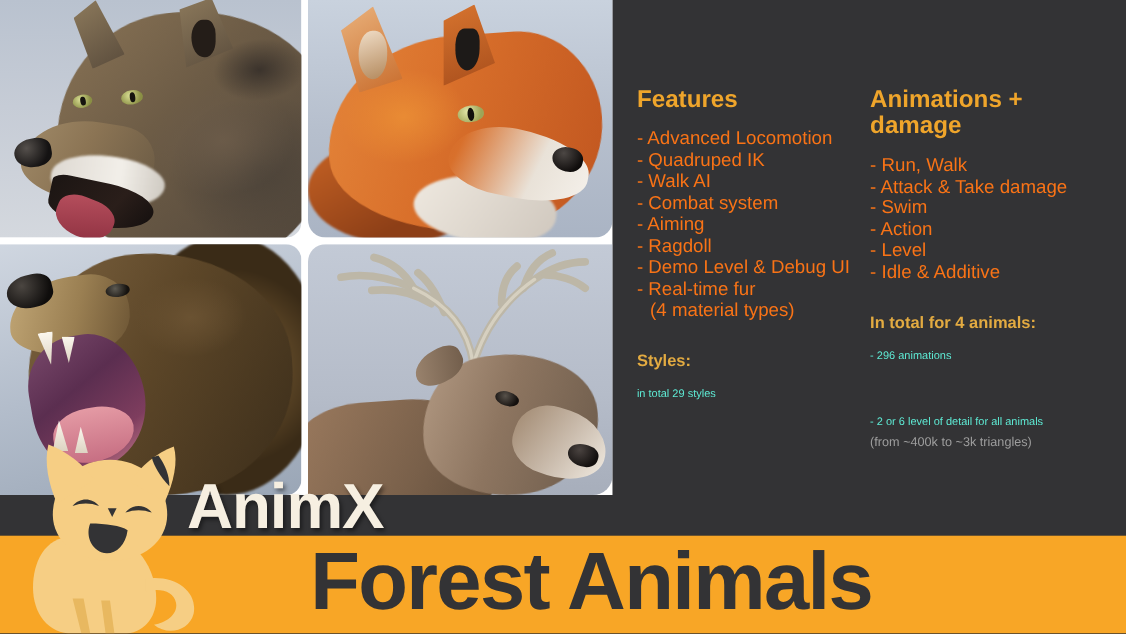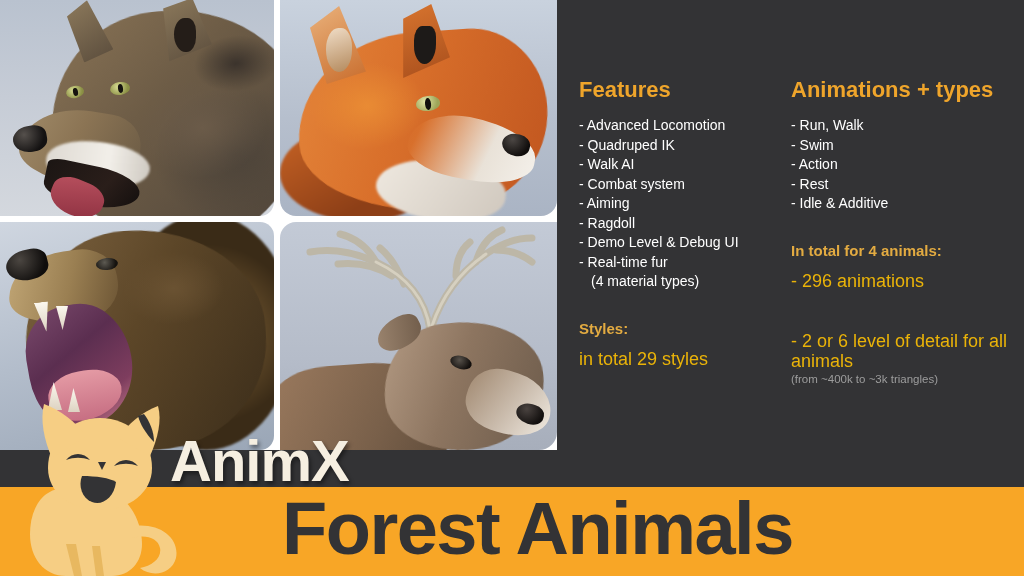--- a/index.html
+++ b/index.html
@@ -196,23 +196,23 @@
   .deer-antlers { position:absolute; left:0; top:0; width:277px; height:170px; }
 
   
   .panel { position:absolute; left:557px; top:0; width:513px; height:450px; background:#333335; }
   .col { position:absolute; top:78px; }
   .col-left  { left:22px;  width:210px; }
   .col-right { left:234px; width:225px; }
   .h { font-size:22px; font-weight:bold; color:#efa52b; margin-bottom:14px; line-height:1.1; }
   .h-sub { font-size:15px; font-weight:bold; color:#e3ab41; margin:0 0 6px 0; }
   ul { list-style:none; }
-  li { font-size:14px; color:#ffffff; line-height:19.5px; white-space:nowrap; }
+  li { font-size:17px; color:#f97316; line-height:19.5px; white-space:nowrap; }
   li .cont { padding-left:12px; display:block; }
-  .plain { font-size:18px; color:#eab308; line-height:20px;margin-top:12px; }
+  .plain { font-size:10px; color:#5eead4; line-height:20px;margin-top:12px; }
   .tiny { font-size:11.5px; color:#9d9d9d; line-height:16px; }
   .gap-lg { height:28px; }
 
   
   .dark-band { position:absolute; left:0; top:450px; width:1024px; height:37px; background:#333335; }
   .orange-band { position:absolute; left:0; top:487px; width:1024px; height:89px; background:#f8a626; }
 
   .brandname {
     position:absolute; left:170px; top:427px;
     font-size:58px; font-weight:bold; color:#f6efe1; letter-spacing:-1px;
@@ -323,26 +323,27 @@
         <li>
             <span class="cont">(4 material types)</span>
           </li>
       </ul>
       <div class="gap-lg"></div>
       <div class="h-sub">Styles:</div>
       <div class="plain">in total 29 styles</div>
     </div>
 
     <div class="col col-right">
-      <div class="h">Animations + types</div>
+      <div class="h">Animations + damage</div>
       <ul>
         <li>- Run, Walk</li>
+        <li>- Attack &amp; Take damage</li>
         <li>- Swim</li>
         <li>- Action</li>
-        <li>- Rest</li>
+        <li>- Level</li>
         <li>- Idle &amp; Additive</li>
       </ul>
       <div class="gap-lg"></div>
       <div class="h-sub">In total for 4 animals:</div>
       <div class="plain">- 296 animations</div>
       <div class="gap-lg"></div>
       <div class="plain">- 2 or 6 level of detail for all animals</div>
       <div class="tiny">(from ~400k to ~3k triangles)</div>
     </div>
   </div>

